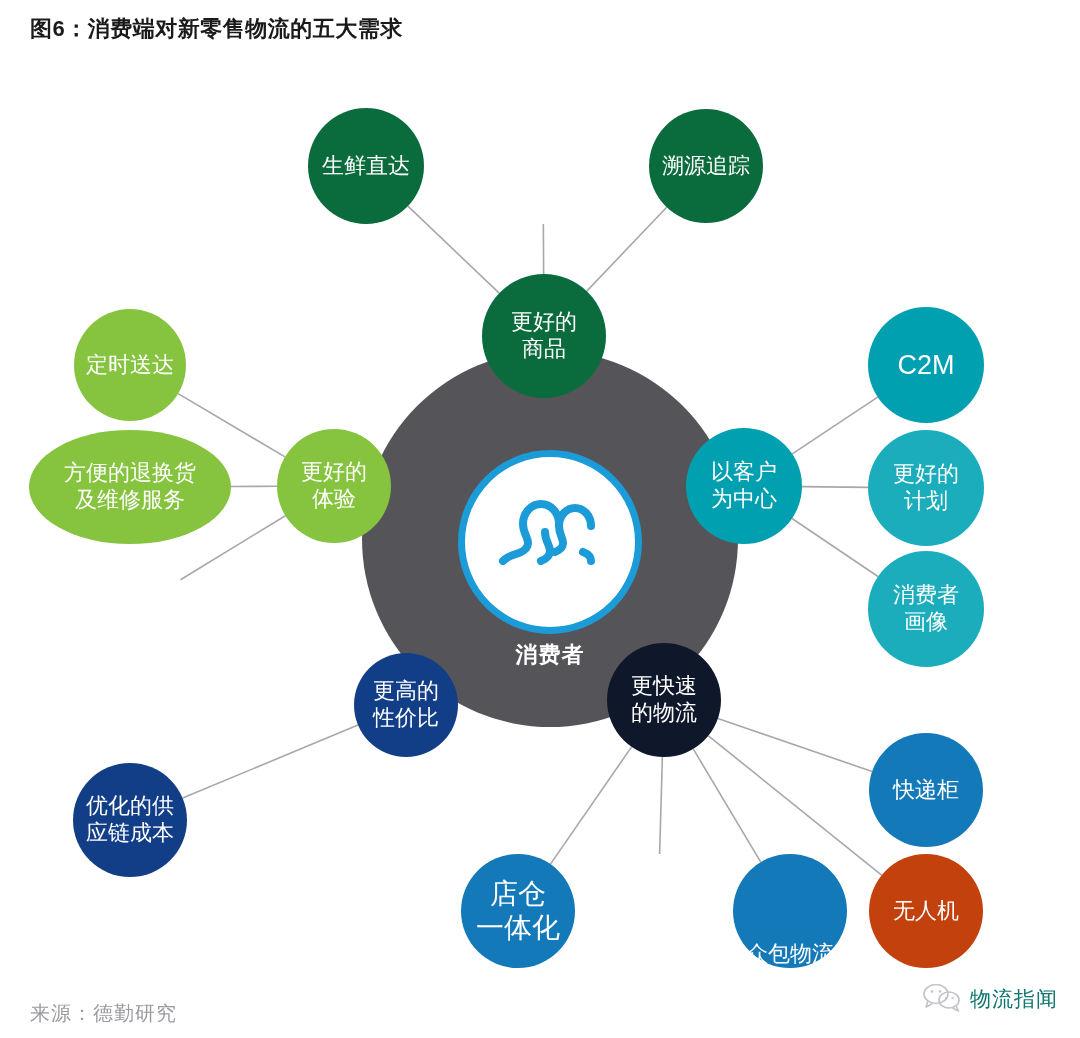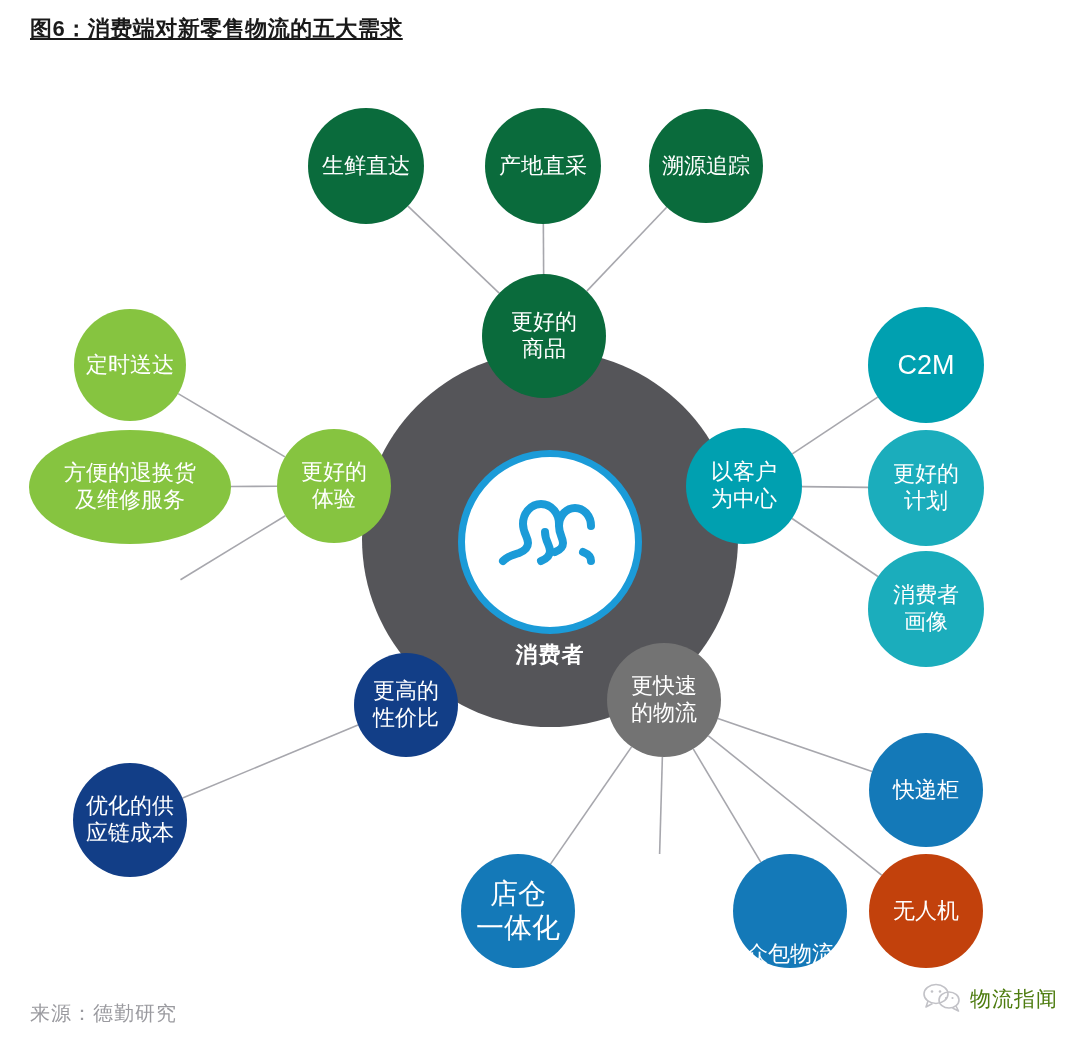--- a/index.html
+++ b/index.html
@@ -18,21 +18,20 @@
   
   #chart-title {
     position: absolute;
     left: 30px;
     top: 14px;
     font-size: 22px;
     font-weight: bold;
     color: #1a1a1a;
     letter-spacing: 0.5px;
     white-space: nowrap;
-    text-decoration: underline;
   }
 
   
   #diagram {
     position: absolute;
     left: 0;
     top: 0;
     width: 1080px;
     height: 1038px;
   }
@@ -122,21 +121,21 @@
     right: 22px;
     top: 982px;
     display: flex;
     align-items: center;
     gap: 8px;
     color: #b6b6bb;
   }
   #watermark .wm-text {
     font-size: 21px;
     letter-spacing: 1px;
-    color: #4d7c0f;
+    color: #0f766e;
   }
 </style>
 </head>
 <body>
 
 <div id="chart-title">图6：消费端对新零售物流的五大需求</div>
 
 <div id="diagram">
 
   <svg id="edge-layer" viewBox="0 0 1080 1038" width="1080" height="1038">
@@ -176,23 +175,20 @@
   </div>
   <div id="consumer-label">消费者</div>
 
 <div class="node hub" style="left: 482px; top: 274px; width: 124px; height: 124px; background: rgb(10, 107, 60); font-size: 22px;">
       <span class="node-text">更好的
 商品</span>
     </div>
     <div class="node" style="left: 308px; top: 108px; width: 116px; height: 116px; background: rgb(10, 107, 60); font-size: 22px;">
       <span class="node-text">生鲜直达</span>
     </div>
-    <div class="node" style="left: 485px; top: 108px; width: 116px; height: 116px; background: rgb(10, 107, 60); font-size: 22px;">
-      <span class="node-text">产地直采</span>
-    </div>
     <div class="node" style="left: 649px; top: 109px; width: 114px; height: 114px; background: rgb(10, 107, 60); font-size: 22px; justify-content: flex-end;">
       <span class="node-text">溯源追踪</span>
     </div>
     <div class="node hub" style="left: 277px; top: 429px; width: 114px; height: 114px; background: rgb(134, 196, 64); font-size: 22px;">
       <span class="node-text">更好的
 体验</span>
     </div>
     <div class="node" style="left: 29px; top: 430px; width: 202px; height: 114px; background: rgb(134, 196, 64); font-size: 22px;">
       <span class="node-text">方便的退换货
 及维修服务</span>
@@ -208,21 +204,21 @@
       <span class="node-text">C2M</span>
     </div>
     <div class="node" style="left: 868px; top: 430px; width: 116px; height: 116px; background: rgb(27, 173, 188); font-size: 22px;">
       <span class="node-text">更好的
 计划</span>
     </div>
     <div class="node" style="left: 868px; top: 551px; width: 116px; height: 116px; background: rgb(27, 173, 188); font-size: 22px;">
       <span class="node-text">消费者
 画像</span>
     </div>
-    <div class="node hub" style="left: 607px; top: 643px; width: 114px; height: 114px; background: #737373; font-size: 22px;">
+    <div class="node hub" style="left: 607px; top: 643px; width: 114px; height: 114px; background: #0f172a; font-size: 22px;">
       <span class="node-text">更快速
 的物流</span>
     </div>
     <div class="node" style="left: 461px; top: 854px; width: 114px; height: 114px; background: rgb(20, 121, 184); font-size: 28px;">
       <span class="node-text">店仓
 一体化</span>
     </div>
     <div class="node" style="left: 733px; top: 854px; width: 114px; height: 114px; background: rgb(20, 121, 184); font-size: 22px; align-items: flex-end;">
       <span class="node-text">众包物流</span>
     </div>

